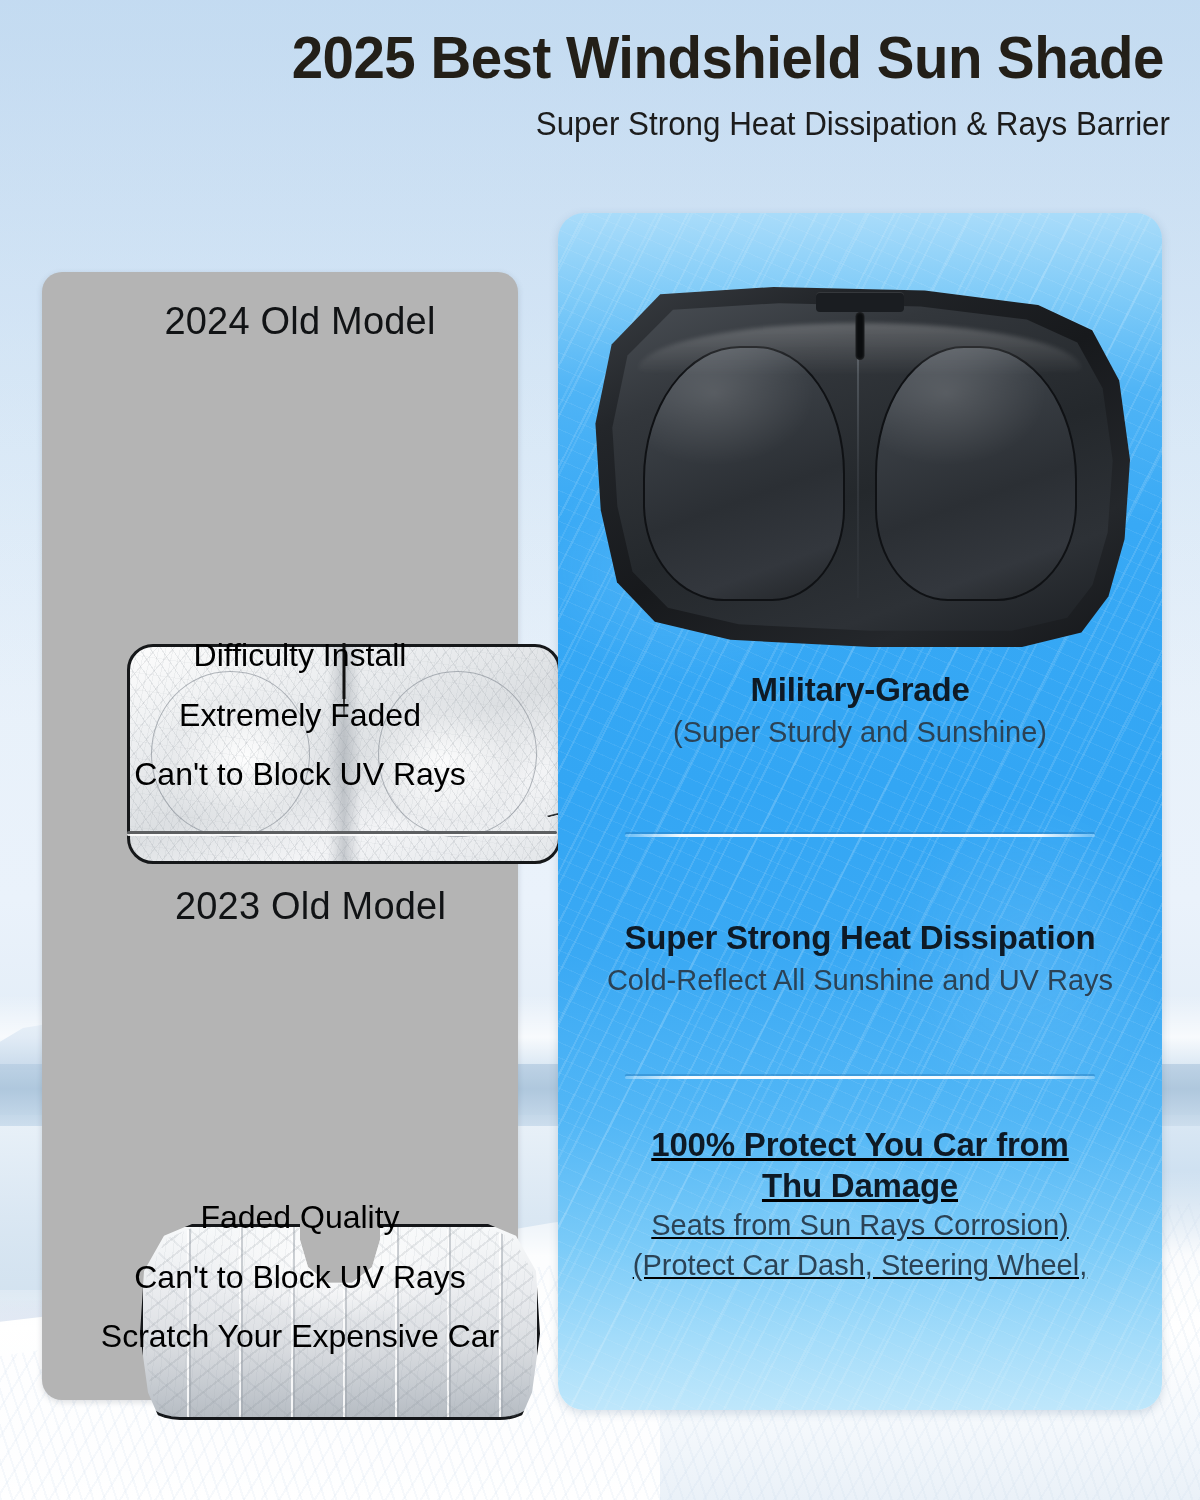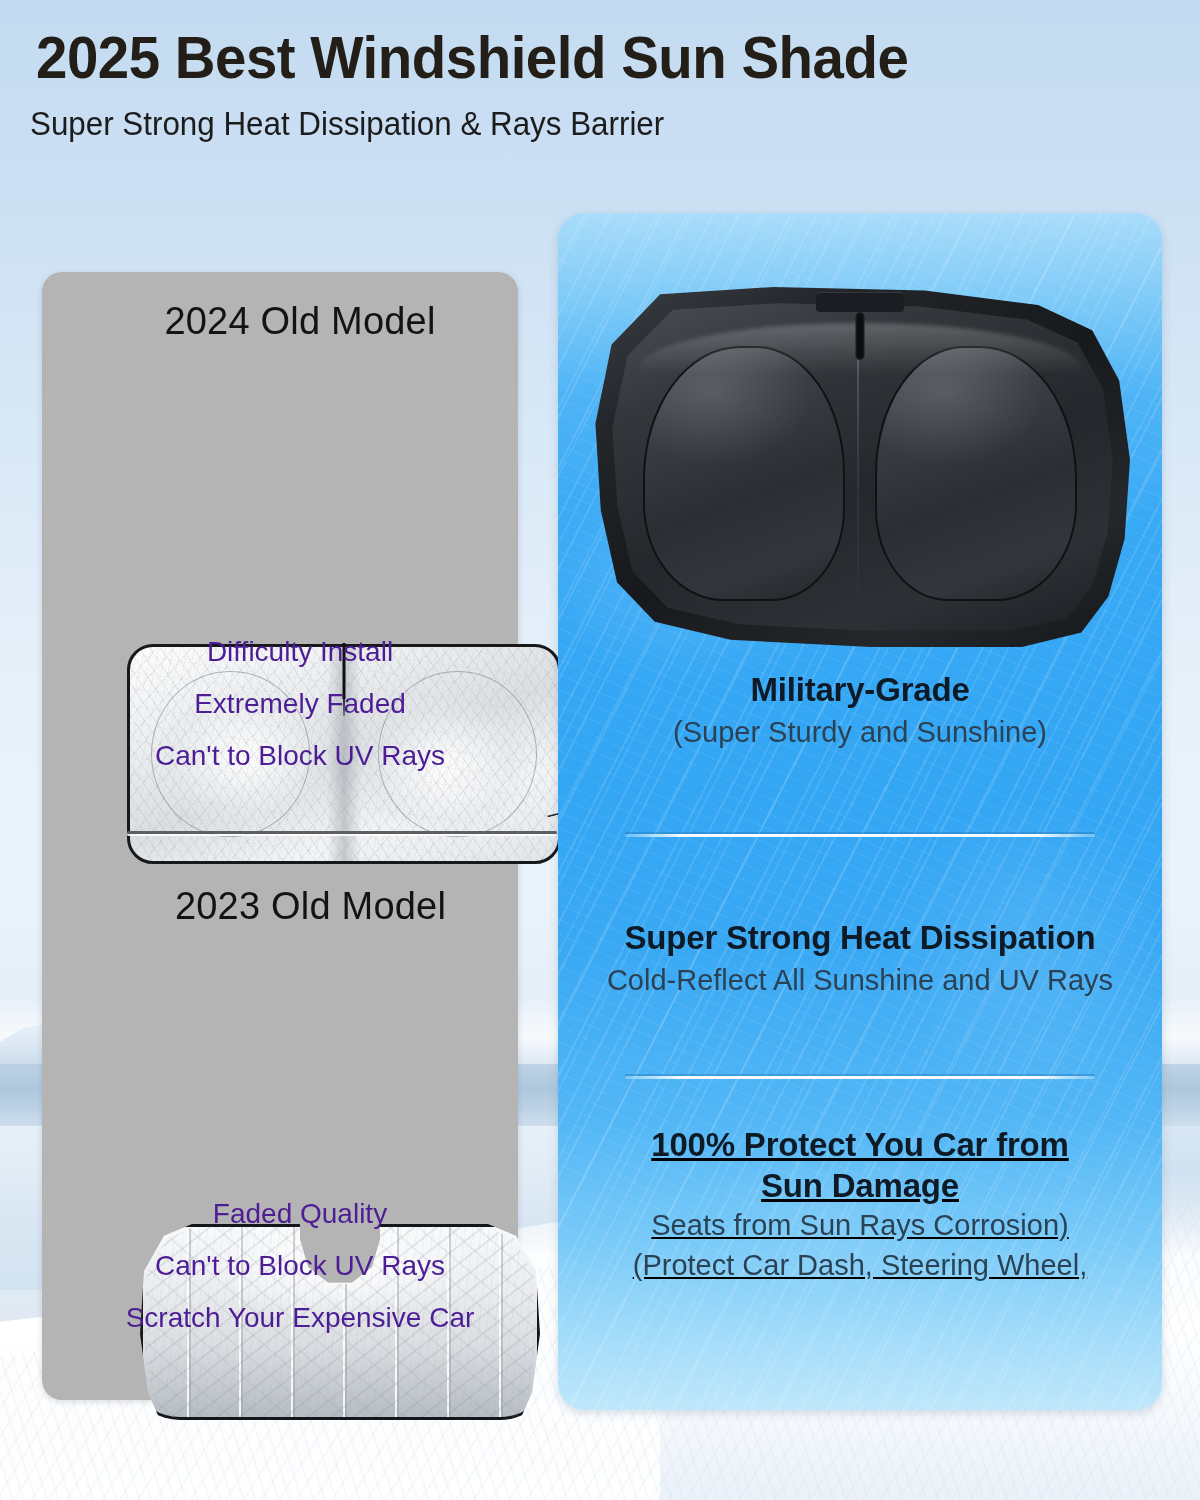--- a/index.html
+++ b/index.html
@@ -74,21 +74,21 @@
   .snow-texture{
     position:absolute; left:0; right:0; bottom:0; height:300px;
     opacity:.5;
     background-image:
       repeating-linear-gradient(72deg, rgba(205,221,236,.35) 0px, rgba(205,221,236,.35) 2px, rgba(255,255,255,0) 2px, rgba(255,255,255,0) 11px),
       repeating-linear-gradient(-58deg, rgba(198,216,234,.30) 0px, rgba(198,216,234,.30) 2px, rgba(255,255,255,0) 2px, rgba(255,255,255,0) 15px);
     clip-path:polygon(0% 52%, 12% 45%, 26% 35%, 42% 24%, 58% 15%, 74% 9%, 88% 4%, 100% 1%, 100% 100%, 0% 100%);
   }
 
   
-  .header{ position:absolute; left:0; right:0; top:26px; text-align:left; }
+  .header{ position:absolute; left:0; right:0; top:26px; text-align:right; }
   .title{
     font-size:60px; font-weight:bold; color:#231f18;
     letter-spacing:-0.5px; transform:scaleX(.94); transform-origin:center;
     line-height:1.05; white-space:nowrap;
   }
   .subtitle{
     margin-top:16px; font-size:33px; color:#1c1c1c; font-weight:400;
     transform:scaleX(.95); transform-origin:center; white-space:nowrap;
   }
 
@@ -97,21 +97,21 @@
     position:absolute; left:42px; top:272px; width:476px; height:1128px;
     background:#b4b4b4; border-radius:20px;
     box-shadow:0 2px 6px rgba(60,70,85,.18);
   }
   .old-block{ position:absolute; left:0; width:516px; text-align:center; }
   .old-heading{
     font-size:38px; color:#111315; font-weight:400; letter-spacing:.2px;
   }
   .old-bullets{ margin-top:6px; }
   .old-bullet{
-    font-size:28px; color:#4c1d95; line-height:1.86; white-space:nowrap;
+    font-size:32px; color:#000000; line-height:1.86; white-space:nowrap;
   }
 
   
   .gray-divider{
     position:absolute; left:85px; width:430px; height:3px;
     background:#5d5f61; border-radius:2px;
     box-shadow:0 2px 0 rgba(255,255,255,.85);
   }
 
   
@@ -396,19 +396,19 @@
 
     <div class="new-block" style="top:705px;">
       <div class="feat-title">Super Strong Heat Dissipation</div>
       <div class="feat-sub">Cold-Reflect All Sunshine and UV Rays</div>
     </div>
 
     <div class="blue-divider" style="top:863px;"></div>
 
     <div class="new-block" style="top:912px;text-decoration:underline;">
       <div class="feat-title">100% Protect You Car from</div>
-      <div class="feat-title">Sun Damage</div>
+      <div class="feat-title">Thu Damage</div>
       <div class="feat-sub" style="margin-top:0;">Seats from Sun Rays Corrosion)</div>
       <div class="feat-sub">(Protect Car Dash, Steering Wheel,</div>
     </div>
   </div>
 
 </div>
 
 </body></html>

